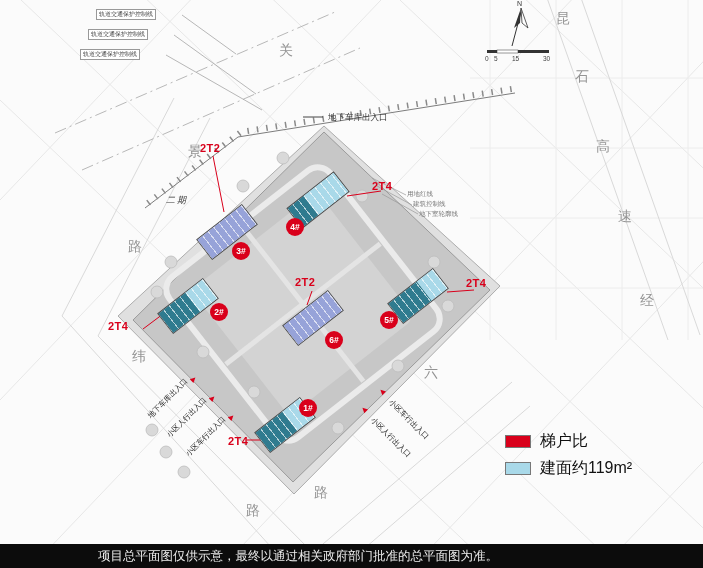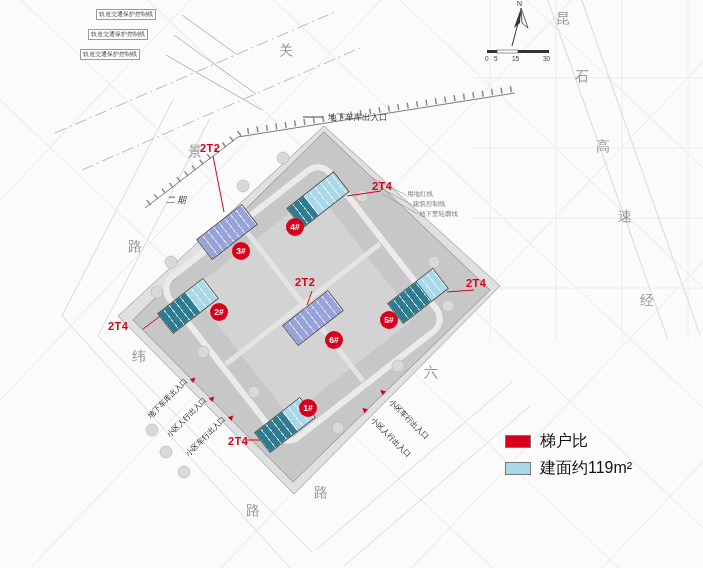--- a/index.html
+++ b/index.html
@@ -227,14 +227,17 @@
     <div class="lrow">
       <span class="lswatch" style="background: rgb(217, 0, 27);"></span>
       <span class="llabel">梯户比</span>
     </div>
     <div class="lrow">
       <span class="lswatch" style="background: rgb(169, 217, 233);"></span>
       <span class="llabel">建面约119m²</span>
     </div>
   </div>
 
+  <div class="footer">
+    <span>项目总平面图仅供示意，最终以通过相关政府部门批准的总平面图为准。</span>
+  </div>
 
 </div>
 
 </body></html>

